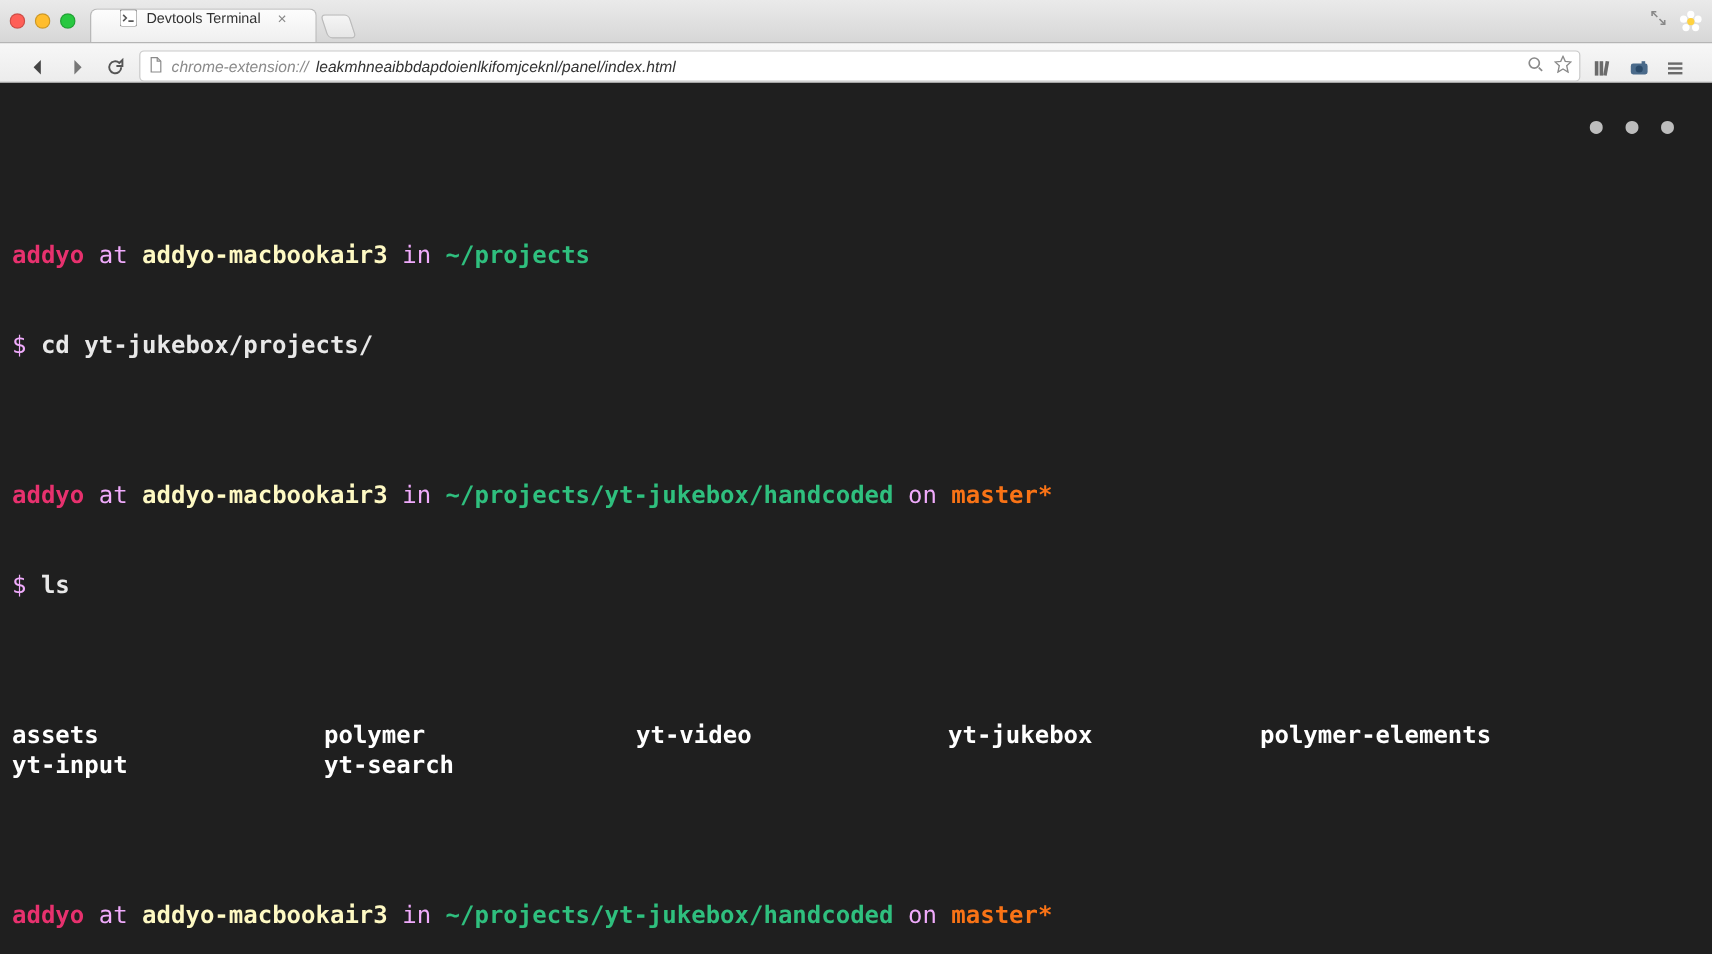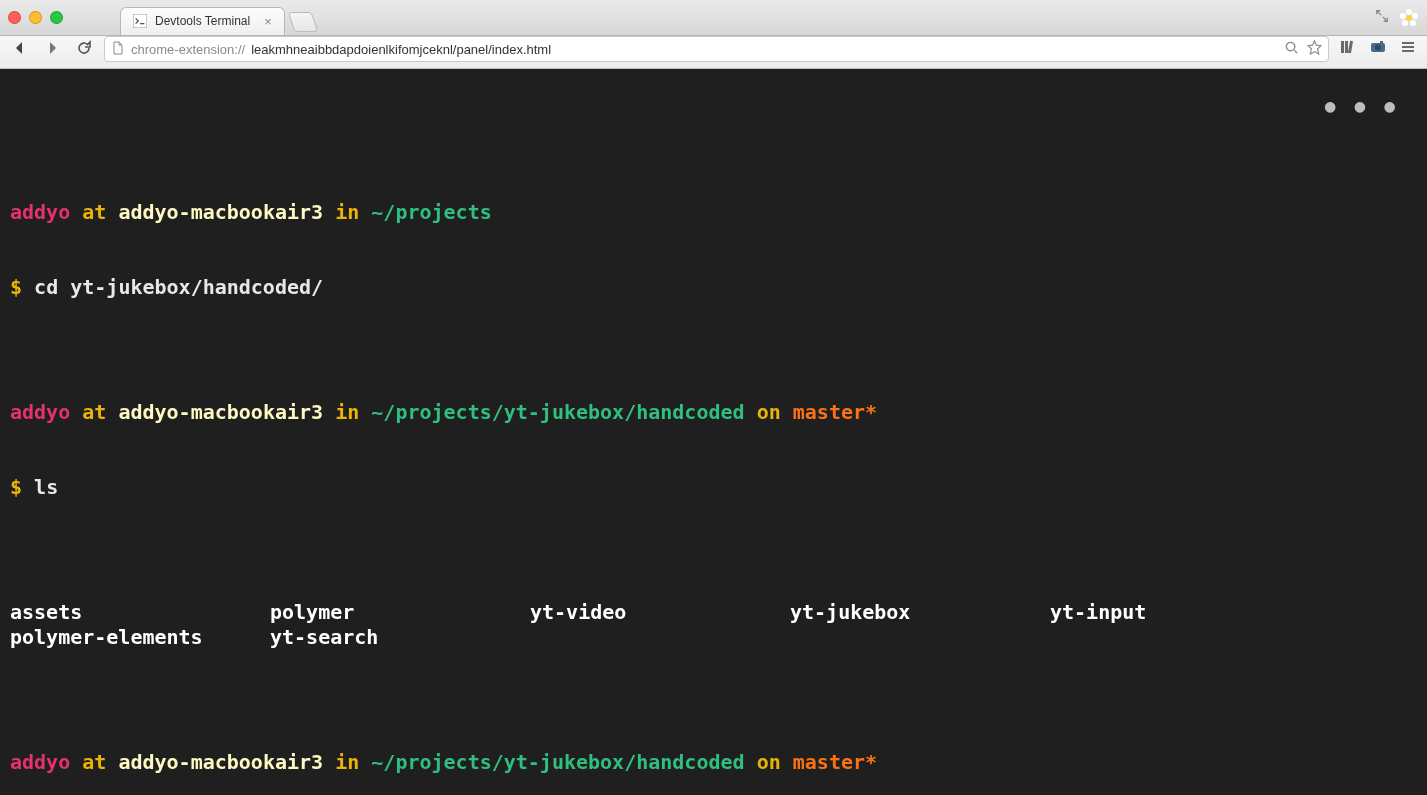--- a/index.html
+++ b/index.html
@@ -5,46 +5,46 @@
   * { margin: 0; padding: 0; box-sizing: border-box; }
   html, body { width: 1427px; height: 795px; overflow: hidden; font-family: -apple-system, "Helvetica Neue", Arial, sans-serif; background: #e8e8e8; }
 
   
   .titlebar { height: 36px; background: linear-gradient(#eaeaea,#d7d7d7); display:flex; align-items:center; padding: 0 8px; border-bottom:1px solid #b5b5b5; position:relative; }
   .traffic { display:flex; gap:8px; align-items:center; margin-right:12px; }
   .tl { width:13px; height:13px; border-radius:50%; border:1px solid rgba(0,0,0,.2); }
   .tl.red { background:#ff5f57; }
   .tl.yellow { background:#ffbd2e; }
   .tl.green { background:#28c840; }
-  .tab { display:flex; align-items:center; gap:8px; height:28px; padding:0 12px; background:linear-gradient(#fdfdfd,#efefef); border:1px solid #b8b8b8; border-bottom:none; border-top-left-radius:6px; border-top-right-radius:6px; font-size:12px; color:#333; margin-top:6px;margin-left:45px; }
+  .tab { display:flex; gap:8px; height:28px; padding:0 24px; background:linear-gradient(#fdfdfd,#efefef); border:1px solid #b8b8b8; border-bottom:none; border-top-left-radius:6px; border-top-right-radius:6px; font-size:12px; color:#333; margin-top:6px; }
   .tab .favicon { width:14px; height:14px; }
   .tab .close { color:#888; font-size:13px; margin-left:6px; }
   .newtab { width:24px; height:20px; margin-left:6px; margin-top:8px; background:linear-gradient(#f5f5f5,#e6e6e6); border:1px solid #bbb; border-radius:4px; transform:skewX(18deg); }
   .titlebar-right { margin-left:auto; display:flex; gap:10px; align-items:center; }
   .expand-icon svg { width:14px; height:14px; fill:#888; }
   .flower { width:20px; height:20px; }
 
-  .toolbar { height:33px; background:linear-gradient(#f7f7f7,#ececec); border-bottom:1px solid #bdbdbd; display:flex; align-items:flex-start; padding:0 8px; gap:8px; }
+  .toolbar { height:33px; background:linear-gradient(#f7f7f7,#ececec); border-bottom:1px solid #bdbdbd; display:flex; align-items:flex-end; padding:0 20px; gap:8px;font-style:italic; }
   .nav-btn { width:24px; height:24px; display:flex; align-items:center; justify-content:center; color:#777; }
   .nav-btn.enabled { color:#444; }
   .nav-btn svg { width:16px; height:16px; fill:currentColor; }
   .omnibox { flex:1; height:26px; background:#fff; border:1px solid #c9c9c9; border-radius:4px; display:flex; align-items:center; padding:0 6px; gap:6px; font-size:13px; color:#333; }
   .omnibox .page-icon svg { width:14px; height:14px; fill:#8a8a8a; }
   .omnibox .scheme { color:#8a8a8a; }
   .omnibox .rest { color:#333; }
   .omnibox .right-icons { margin-left:auto; display:flex; gap:8px; align-items:center; color:#8a8a8a; }
   .omnibox .right-icons svg { width:15px; height:15px; fill:#8a8a8a; }
   .right-btn { width:22px; height:22px; display:flex; align-items:center; justify-content:center; }
   .right-btn svg { width:18px; height:18px; fill:#6a6a6a; }
 
   
   .terminal { position:relative; height:calc(795px - 36px - 33px); background:#1f1f1f; color:#e8e8e8; font-family: Menlo, Consolas, "DejaVu Sans Mono", monospace; font-size:20px; line-height:25px; padding:6px 10px 10px 10px; white-space:pre; }
   .kebab { position:absolute; top:24px; right:28px; color:#bdbdbd; letter-spacing:4px; font-size:18px; }
   .c-user { color:#e7316e; font-weight:bold; }
-  .c-dim  { color:#eab308; font-weight:bold; }
+  .c-dim  { color:#f0abfc; font-weight:normal; }
   .c-host { color:#fef9c3; font-weight:bold; }
   .c-path { color:#2fbf7e; font-weight:bold; }
   .c-branch { color:#f97316; font-weight:bold; }
   .c-cmd  { color:#e8e8e8; font-weight:bold; }
   .c-ls   { color:#ffffff; font-weight:bold; }
   .c-plain{ color:#e8e8e8; font-weight:bold; }
   .ls-grid { display:grid; grid-template-columns: 260px 260px 260px 260px auto; }
 </style>
 </head>
 <body>
@@ -143,30 +143,30 @@
         <rect x="3" y="12" width="12" height="2" fill="#6a6a6a"></rect>
       </svg>
   </div>
 </div>
 
 <div class="terminal">
   <div class="kebab">● ● ●</div>
 
   
   <div><span class="c-user">addyo</span> <span class="c-dim">at</span> <span class="c-host">addyo-macbookair3</span> <span class="c-dim">in</span> <span class="c-path">~/projects</span></div>
-  <div><span class="c-dim">$</span> <span class="c-cmd">cd yt-jukebox/handcoded/</span></div>
+  <div><span class="c-dim">$</span> <span class="c-cmd">cd yt-jukebox/projects/</span></div>
 
   
   <div><span class="c-user">addyo</span> <span class="c-dim">at</span> <span class="c-host">addyo-macbookair3</span> <span class="c-dim">in</span> <span class="c-path">~/projects/yt-jukebox/handcoded</span> <span class="c-dim">on</span> <span class="c-branch">master*</span></div>
   <div><span class="c-dim">$</span> <span class="c-cmd">ls</span></div>
 
   
   <div class="ls-grid">
     <span class="c-ls">assets</span><span class="c-ls">polymer</span><span class="c-ls">yt-video</span><span class="c-ls">yt-jukebox</span>
-    <span class="c-ls">yt-input</span><span class="c-ls">polymer-elements</span><span class="c-ls">yt-search</span><span class="c-ls"></span>
+    <span class="c-ls">polymer-elements</span><span class="c-ls">yt-input</span><span class="c-ls">yt-search</span><span class="c-ls"></span>
   </div>
 
   
   <div><span class="c-user">addyo</span> <span class="c-dim">at</span> <span class="c-host">addyo-macbookair3</span> <span class="c-dim">in</span> <span class="c-path">~/projects/yt-jukebox/handcoded</span> <span class="c-dim">on</span> <span class="c-branch">master*</span></div>
   
 
   
   
   
   

